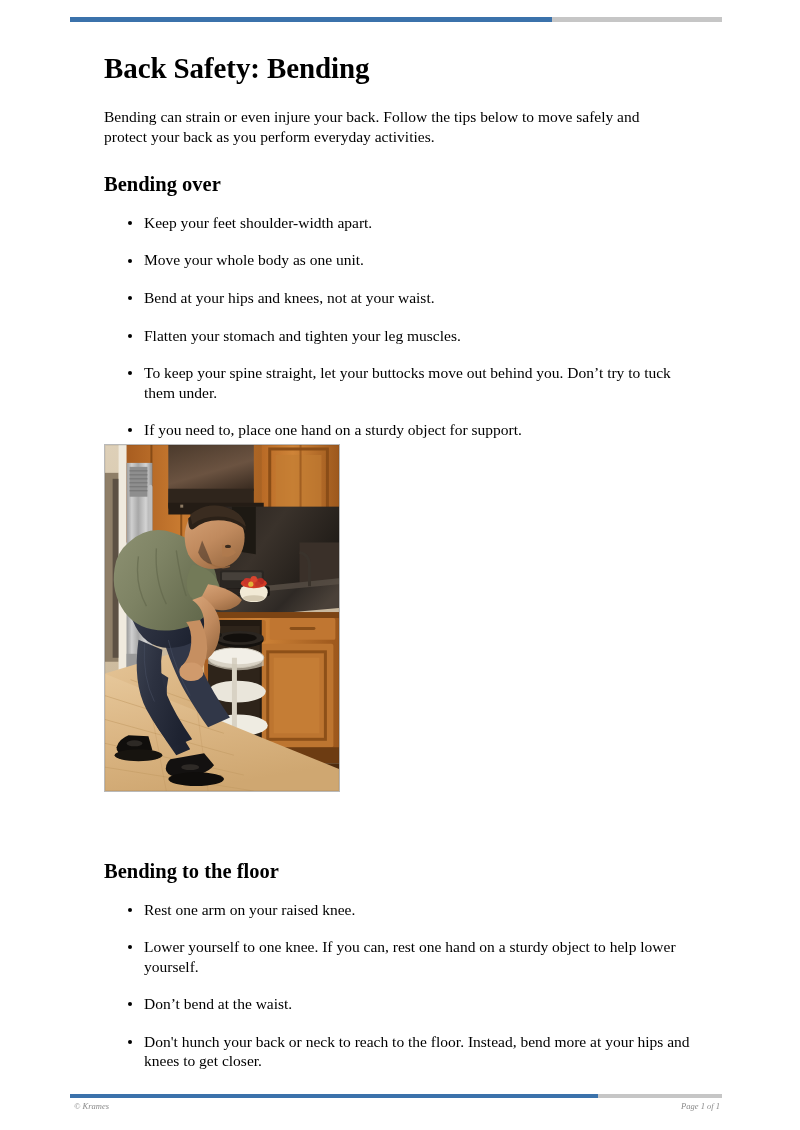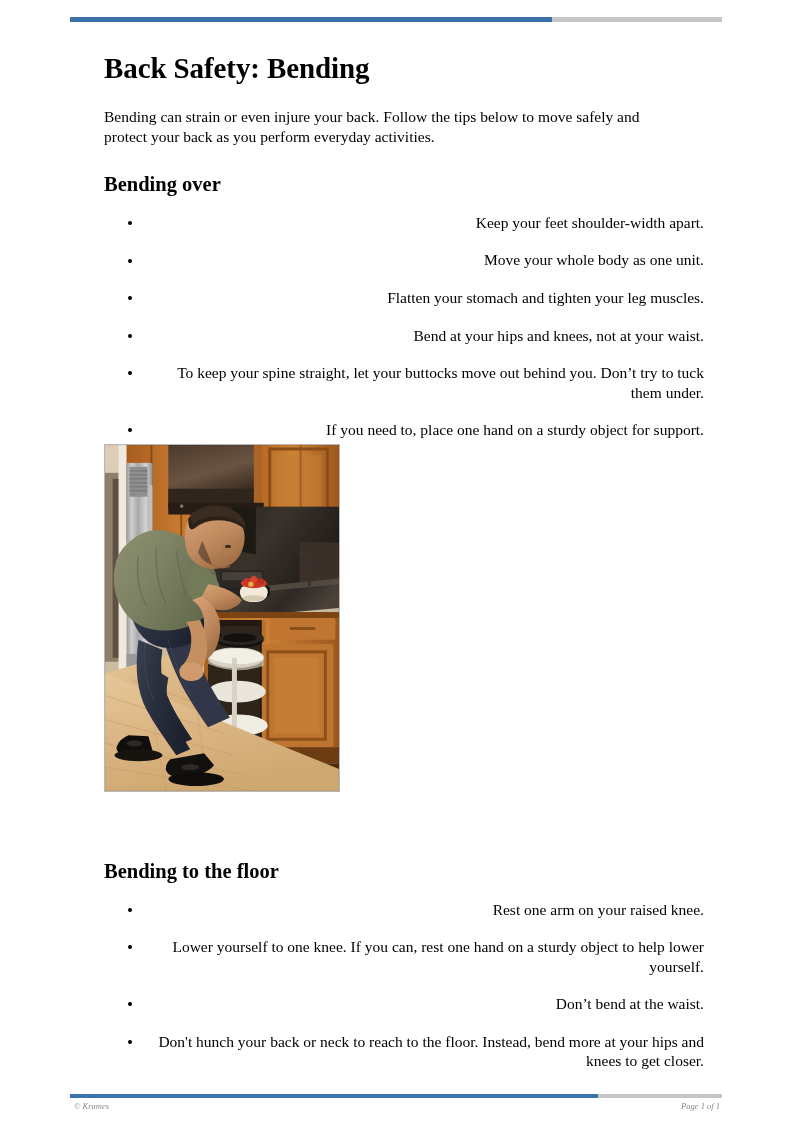--- a/index.html
+++ b/index.html
@@ -69,21 +69,20 @@
     font-size: 20.5px;
     font-weight: bold;
     margin: 0 0 16px 0;
     line-height: 1.2;
   }
 
   ul.tips {
     list-style: none;
     margin: 0;
     padding: 0;
-    text-align: right;
   }
   ul.tips li {
     position: relative;
     padding-left: 40px;
     font-size: 15.5px;
     line-height: 1.26;
     margin-bottom: 18px;
   }
   ul.tips li:last-child { margin-bottom: 0; }
   ul.tips li .bullet-dot {
@@ -182,25 +181,25 @@
       <li>
         <span class="bullet-dot"></span>
         <span>Keep your feet shoulder-width apart.</span>
       </li>
       <li>
         <span class="bullet-dot"></span>
         <span>Move your whole body as one unit.</span>
       </li>
       <li>
         <span class="bullet-dot"></span>
+        <span>Bend at your hips and knees, not at your waist.</span>
+      </li>
+      <li>
+        <span class="bullet-dot"></span>
         <span>Flatten your stomach and tighten your leg muscles.</span>
-      </li>
-      <li>
-        <span class="bullet-dot"></span>
-        <span>Bend at your hips and knees, not at your waist.</span>
       </li>
       <li>
         <span class="bullet-dot"></span>
         <span>To keep your spine straight, let your buttocks move out behind you. Don’t try to tuck them under.</span>
       </li>
       <li>
         <span class="bullet-dot"></span>
         <span>If you need to, place one hand on a sturdy object for support.</span>
       </li>
     </ul>

